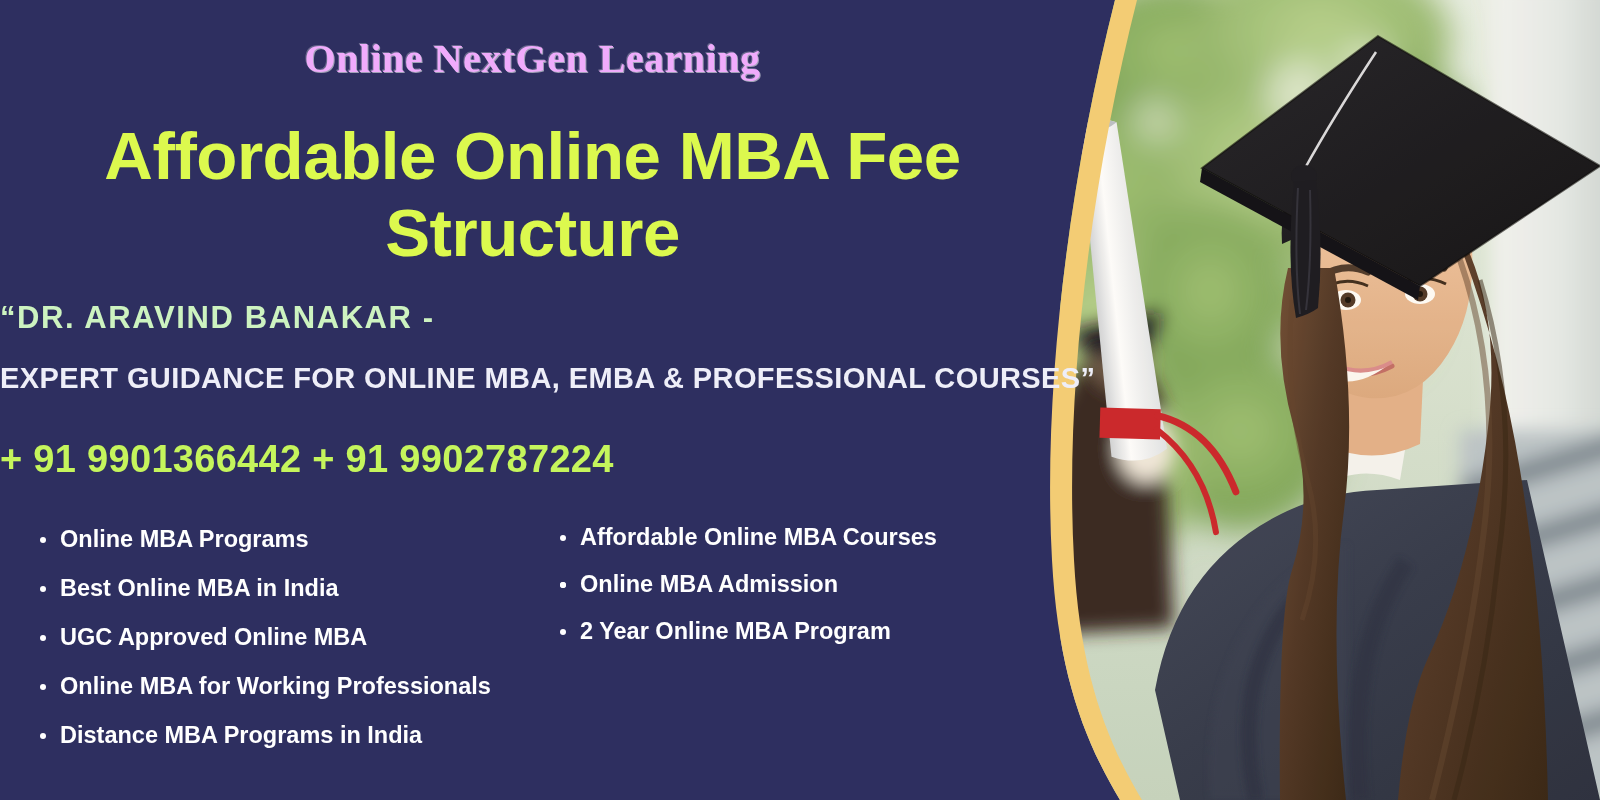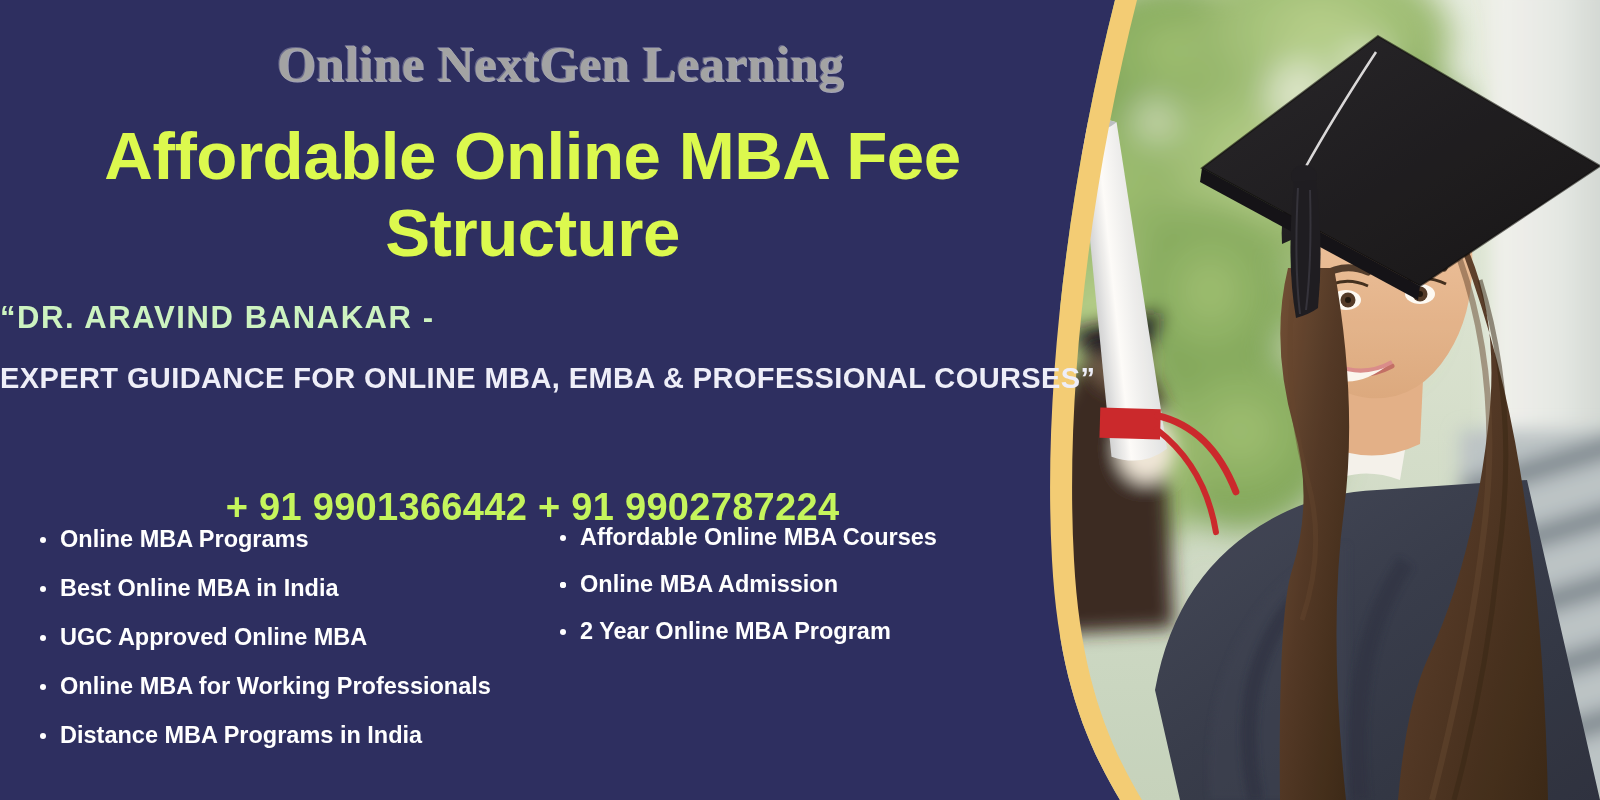--- a/index.html
+++ b/index.html
@@ -50,27 +50,26 @@
   }
 
   .brand-title {
     position: absolute;
     top: 38px;
     left: 0;
     width: 1065px;
     text-align: center;
     font-family: "Liberation Serif", "DejaVu Serif", serif;
     font-weight: bold;
-    font-size: 50px;
+    font-size: 40px;
     line-height: 1.05;
     letter-spacing: 0.5px;
-    color: #a3a3a3;
+    color: #f0abfc;
     text-shadow: 1px 1px 0 rgba(255,255,255,0.55), -1px -1px 0 rgba(255,255,255,0.28);
     white-space: nowrap;
-    padding-left: 28px;
   }
 
   .headline {
     position: absolute;
     top: 118px;
     left: 40px;
     width: 985px;
     text-align: center;
     font-family: "Liberation Sans Narrow", "Liberation Sans", sans-serif;
     font-weight: bold;
@@ -108,28 +107,26 @@
     letter-spacing: 0.4px;
     color: #eeeef8;
     white-space: nowrap;
   }
 
   .phones {
     position: absolute;
     top: 438px;
     left: 0;
     width: 1065px;
-    text-align: center;
     font-family: "Liberation Sans", sans-serif;
     font-weight: bold;
     font-size: 38px;
     letter-spacing: 0.3px;
     color: #c5f55c;
     white-space: nowrap;
-    margin-top: 48px;
   }
 
   
   .lists {
     position: absolute;
     top: 515px;
     left: 0;
     width: 1065px;
     display: flex;
   }

